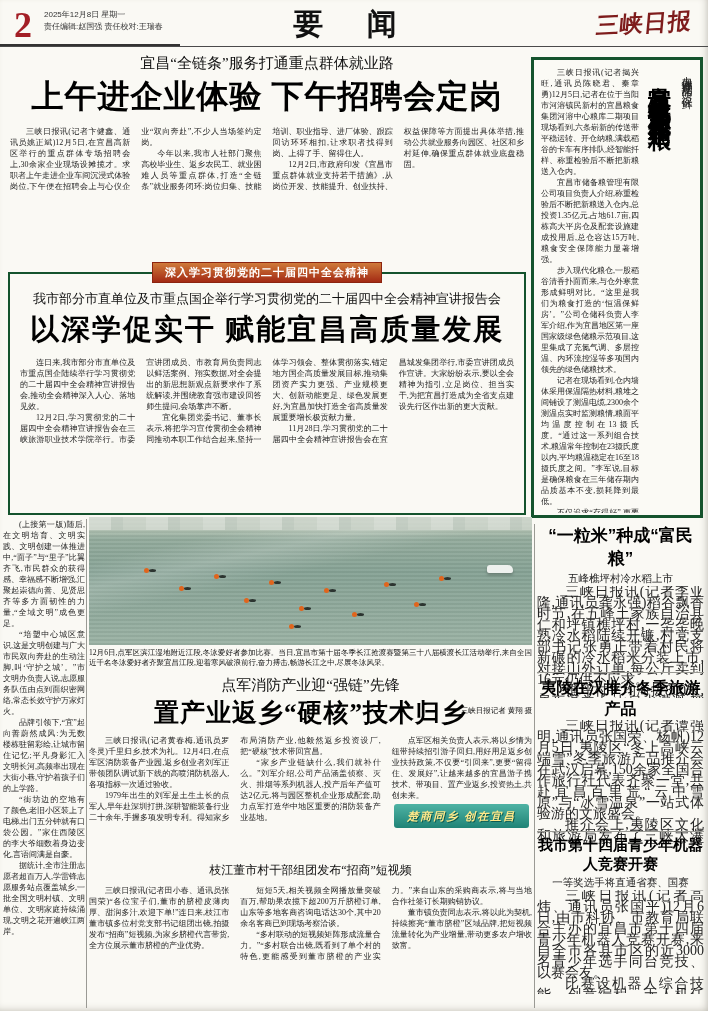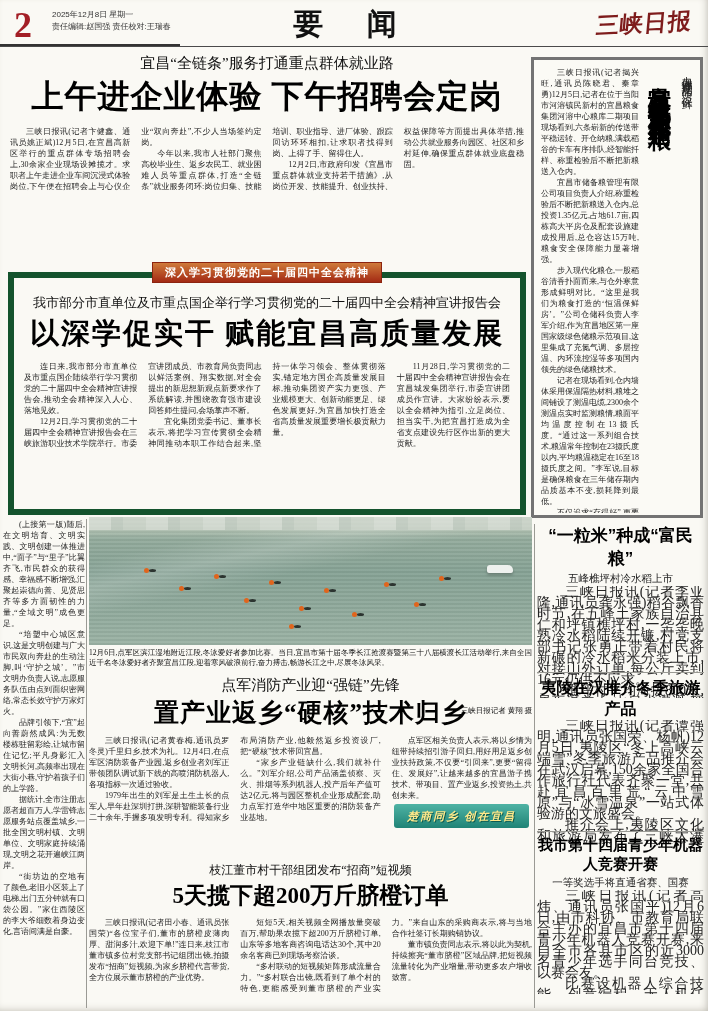--- a/index.html
+++ b/index.html
@@ -7,21 +7,21 @@
   body { font-family:"Liberation Serif", serif; }
   #page {
     position:relative; width:708px; height:1011px; margin:0 auto;
     background:#faf9f4; overflow:hidden; color:#1c1c1c;
     box-shadow:inset -6px 0 8px -6px #b9b6ad, inset 0 -6px 8px -6px #c5c2b9;
   }
   
   .hdr { position:absolute; left:0; top:0; width:708px; height:46px; }
   .pageno { position:absolute; left:14px; top:4px; font-size:36px; font-weight:bold;
     color:#a31f26; font-family:"Liberation Serif",serif; }
-  .dateblock { position:absolute; left:52px; top:9px; font-size:8px; line-height:12px; color:#333;
+  .dateblock { position:absolute; left:44px; top:9px; font-size:8px; line-height:12px; color:#333;
     font-family:"Liberation Sans",sans-serif; }
   .sectitle { position:absolute; left:0; right:0; top:4px; text-align:center;
     font-size:30px; font-weight:bold; letter-spacing:18px; color:#111; }
   .masthead { position:absolute; right:16px; top:8px; font-size:23px; font-weight:900;
     color:#7e1c1c; transform:rotate(-3deg) skewX(-8deg); letter-spacing:1px; }
   .hdr-rule { position:absolute; left:0; top:46px; width:708px; height:1px; background:#4a4a4a; }
   .hdr-rule-thick { position:absolute; left:0; top:44px; width:180px; height:2px; background:#333; }
 
   
   .kicker { text-align:center; color:#111; }
@@ -32,31 +32,31 @@
   .cols-3 { column-count:3; column-gap:11px; }
 
   
   .top-story { position:absolute; left:10px; top:54px; width:514px; height:202px; }
   .top-story .kicker { font-size:15px; margin-bottom:2px; }
   .top-story .headline { font-size:32px; font-family:Liberation Serif, serif; letter-spacing:1px; }
   .top-story .body-text { margin-top:7px; height:138px; }
 
   
   .grain-box { position:absolute; left:531px; top:57px; width:172px; height:461px;
-    border:3px solid #737373; background:#fbfaf5; padding:7px 6px 6px 7px; }
+    border:3px solid #14532d; background:#fbfaf5; padding:7px 6px 6px 7px; }
   .grain-vert { float:right; height:402px; writing-mode:vertical-rl; margin-left:5px; }
   .grain-vert .vk { display:block; font-size:11px; letter-spacing:2px; color:#222; margin-left:4px; }
   .grain-vert .vh { display:block; font-size:23px; font-weight:bold; letter-spacing:3px; color:#000; }
   .grain-body { font-size:8px; line-height:11px; text-align:justify; color:#242424; height:446px; overflow:hidden; }
   .grain-body p { margin:0; text-indent:2em; }
 
   
   .study-wrap { position:absolute; left:8px; top:262px; width:518px; height:253px; }
   .study-box { position:absolute; left:0; top:10px; width:518px; height:243px;
-    border:6px solid #14532d; padding:14px 10px 8px 10px; }
+    border:2px solid #14532d; padding:14px 10px 8px 10px; }
   .study-badge { position:absolute; left:50%; transform:translateX(-50%); top:0; z-index:2;
     background:linear-gradient(180deg,#cf7a3a,#a32a14); color:#fff; font-weight:bold;
     font-size:11px; padding:2px 12px; letter-spacing:1px; font-family:"Liberation Sans",sans-serif;
     border:1px solid #8c2410; }
   .study-box .kicker { font-size:13px; margin-top:2px; }
   .study-box .headline { font-size:29px; margin-top:2px; letter-spacing:2px; }
   .study-box .body-text { margin-top:7px; height:172px; }
 
   
   .leftcol { position:absolute; left:3px; top:519px; width:82px; height:489px;
@@ -169,22 +169,22 @@
           <p>宜化集团党委书记、董事长表示,将把学习宣传贯彻全会精神同推动本职工作结合起来,坚持一体学习领会、整体贯彻落实,锚定地方国企高质量发展目标,推动集团资产实力更强、产业规模更大、创新动能更足、绿色发展更好,为宜昌加快打造全省高质量发展重要增长极贡献力量。</p>
           <p>11月28日,学习贯彻党的二十届四中全会精神宣讲报告会在宜昌城发集团举行,市委宣讲团成员作宣讲。大家纷纷表示,要以全会精神为指引,立足岗位、担当实干,为把宜昌打造成为全省支点建设先行区作出新的更大贡献。</p>
         </div>
     </div>
   </div>
 
   <div class="leftcol">
       <p>(上接第一版)随后,在文明培育、文明实践、文明创建一体推进中,“面子”与“里子”比翼齐飞,市民群众的获得感、幸福感不断增强,汇聚起崇德向善、见贤思齐等多方面韧性的力量,“全域文明”成色更足。</p>
       <p>“培塑中心城区意识,这是文明创建与广大市民双向奔赴的生动注脚,叫‘守护之城’。”市文明办负责人说,志愿服务队伍由点到面织密网络,常态长效守护万家灯火。</p>
       <p>品牌引领下,“宜”起向善蔚然成风:为无数楼栋驻留彩绘,让城市留住记忆;平凡身影汇入文明长河,高频率出现在大街小巷,守护着孩子们的上学路。</p>
+      <p>“街坊边的空地有了颜色,老旧小区装上了电梯,出门五分钟就有口袋公园。”家住西陵区的李大爷细数着身边变化,言语间满是自豪。</p>
       <p>据统计,全市注册志愿者超百万人,学雷锋志愿服务站点覆盖城乡,一批全国文明村镇、文明单位、文明家庭持续涌现,文明之花开遍峡江两岸。</p>
-      <p>“街坊边的空地有了颜色,老旧小区装上了电梯,出门五分钟就有口袋公园。”家住西陵区的李大爷细数着身边变化,言语间满是自豪。</p>
     </div>
 
   <div class="photo">
     <div class="shore"></div>
     <div class="swimmer" style="left:60px;top:52px"></div>
     <div class="swimmer" style="left:95px;top:70px"></div>
     <div class="swimmer" style="left:130px;top:58px"></div>
     <div class="swimmer" style="left:160px;top:82px"></div>
     <div class="swimmer" style="left:185px;top:64px"></div>
     <div class="swimmer" style="left:215px;top:90px"></div>
@@ -210,21 +210,20 @@
           <p>1979年出生的刘军是土生土长的点军人,早年赴深圳打拼,深耕智能装备行业二十余年,手握多项发明专利。得知家乡布局消防产业,他毅然返乡投资设厂,把“硬核”技术带回宜昌。</p>
           <p>“家乡产业链缺什么,我们就补什么。”刘军介绍,公司产品涵盖侦察、灭火、排烟等系列机器人,投产后年产值可达2亿元,将与园区整机企业形成配套,助力点军打造华中地区重要的消防装备产业基地。</p>
           <p>点军区相关负责人表示,将以乡情为纽带持续招引游子回归,用好用足返乡创业扶持政策,不仅要“引回来”,更要“留得住、发展好”,让越来越多的宜昌游子携技术、带项目、置产业返乡,投资热土,共创未来。</p>
         </div>
       <span class="green-banner">楚商同乡 创在宜昌</span>
     </div>
   </div>
 
   <div class="orange">
     <div class="kicker">枝江董市村干部组团发布“招商”短视频</div>
-    <div class="headline">5天揽下超200万斤脐橙订单</div>
     <div class="body-text cols-3">
         <p>三峡日报讯(记者田小春、通讯员张国荣)“各位宝子们,董市的脐橙皮薄肉厚、甜润多汁,欢迎下单!”连日来,枝江市董市镇多位村党支部书记组团出镜,拍摄发布“招商”短视频,为家乡脐橙代言带货,全方位展示董市脐橙的产业优势。</p>
         <p>短短5天,相关视频全网播放量突破百万,帮助果农揽下超200万斤脐橙订单,山东等多地客商咨询电话达30个,其中20余名客商已到现场考察洽谈。</p>
         <p>“多村联动的短视频矩阵形成流量合力。”“多村联合出镜,既看到了单个村的特色,更能感受到董市脐橙的产业实力。”来自山东的采购商表示,将与当地合作社签订长期购销协议。</p>
         <p>董市镇负责同志表示,将以此为契机,持续擦亮“董市脐橙”区域品牌,把短视频流量转化为产业增量,带动更多农户增收致富。</p>
       </div>
   </div>
 
   <div class="rightcol-story rice">
     <div class="rs-head">“一粒米”种成“富民粮”</div>

